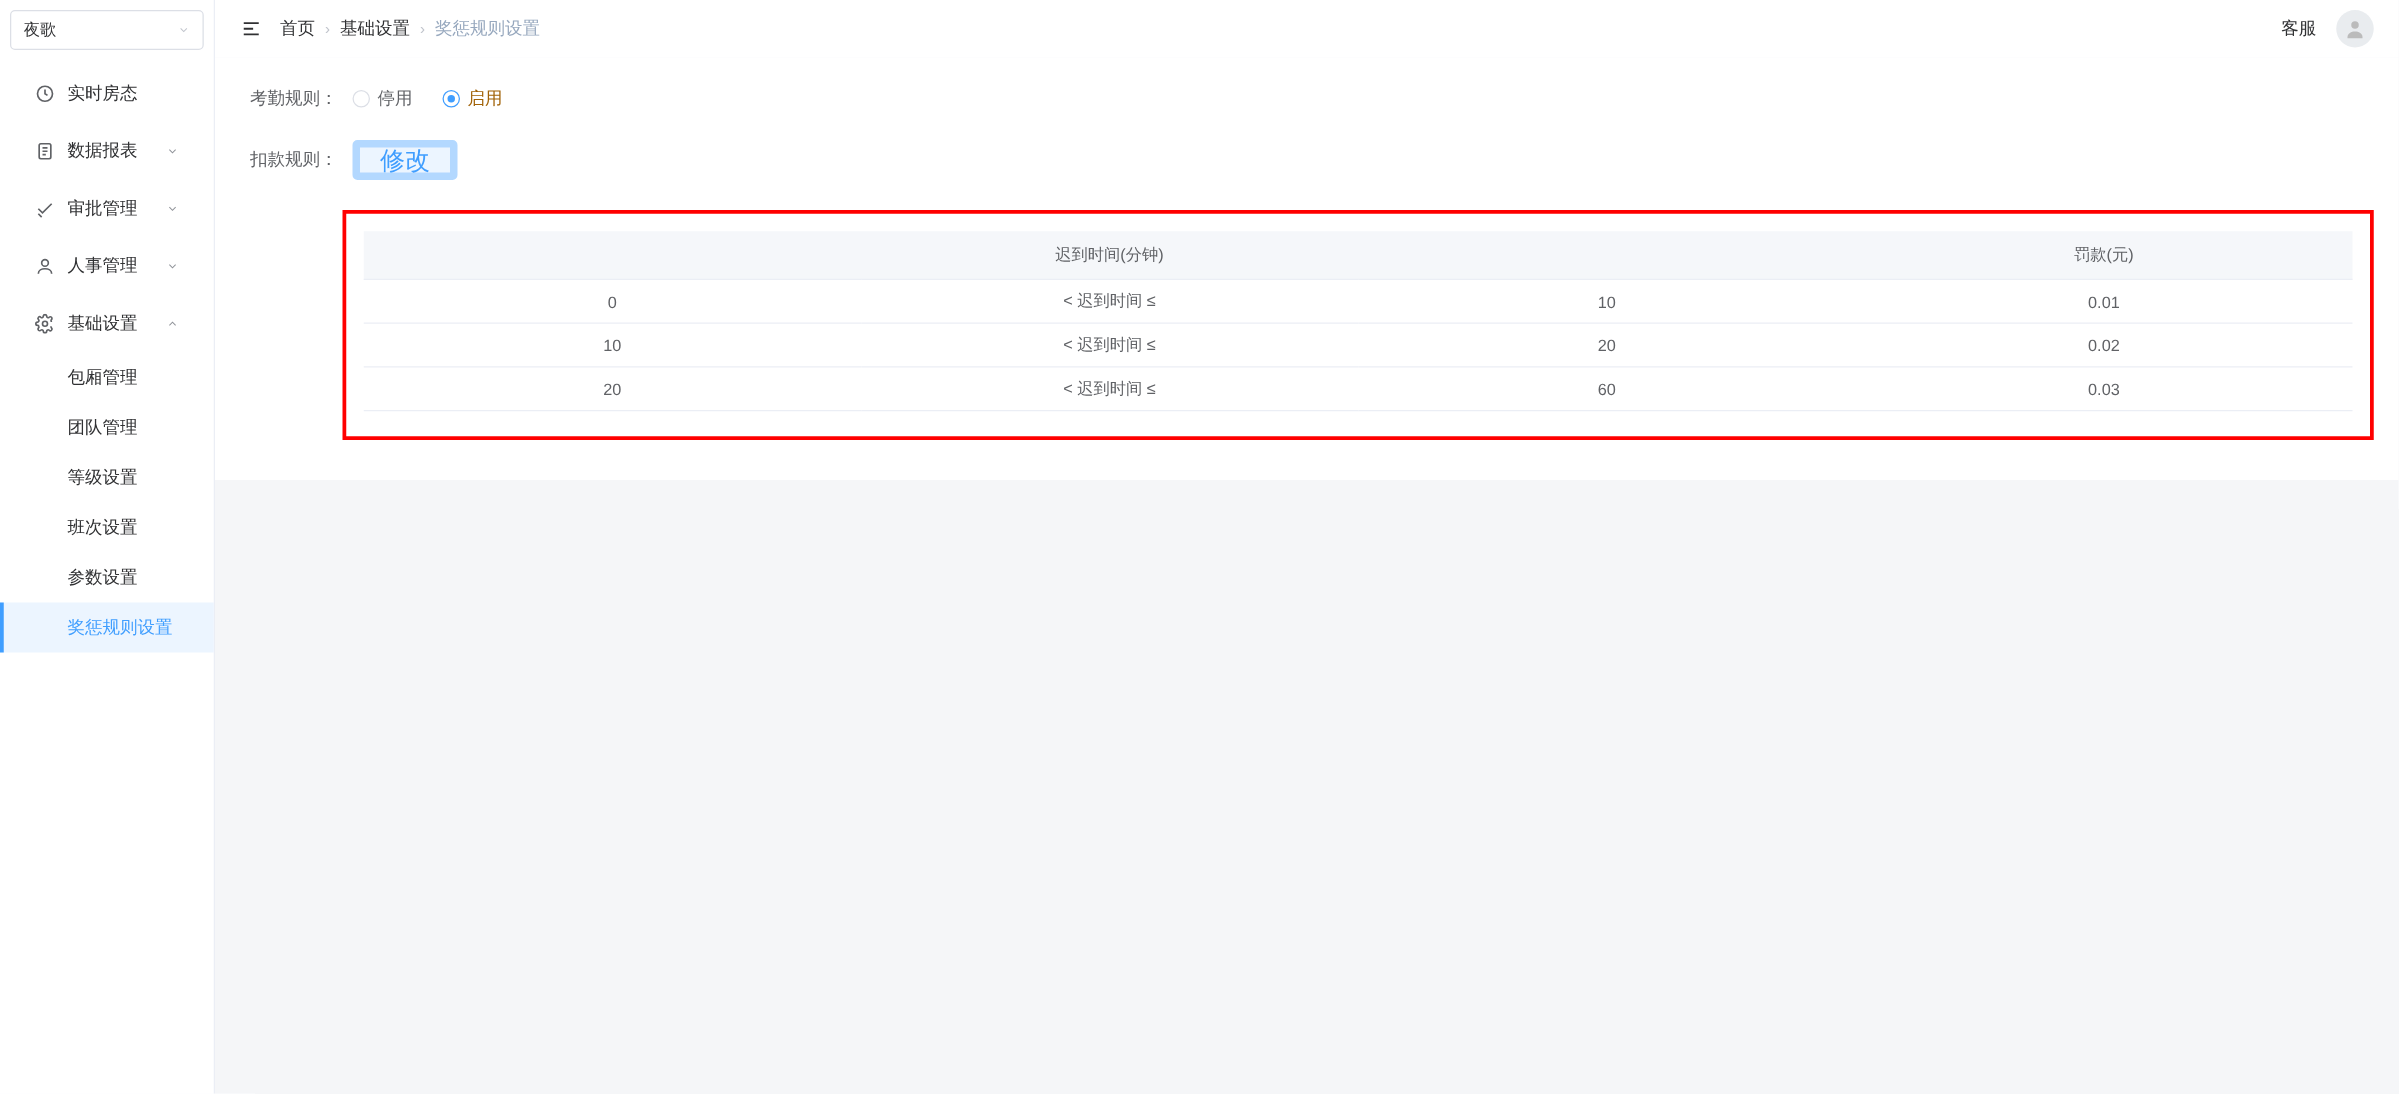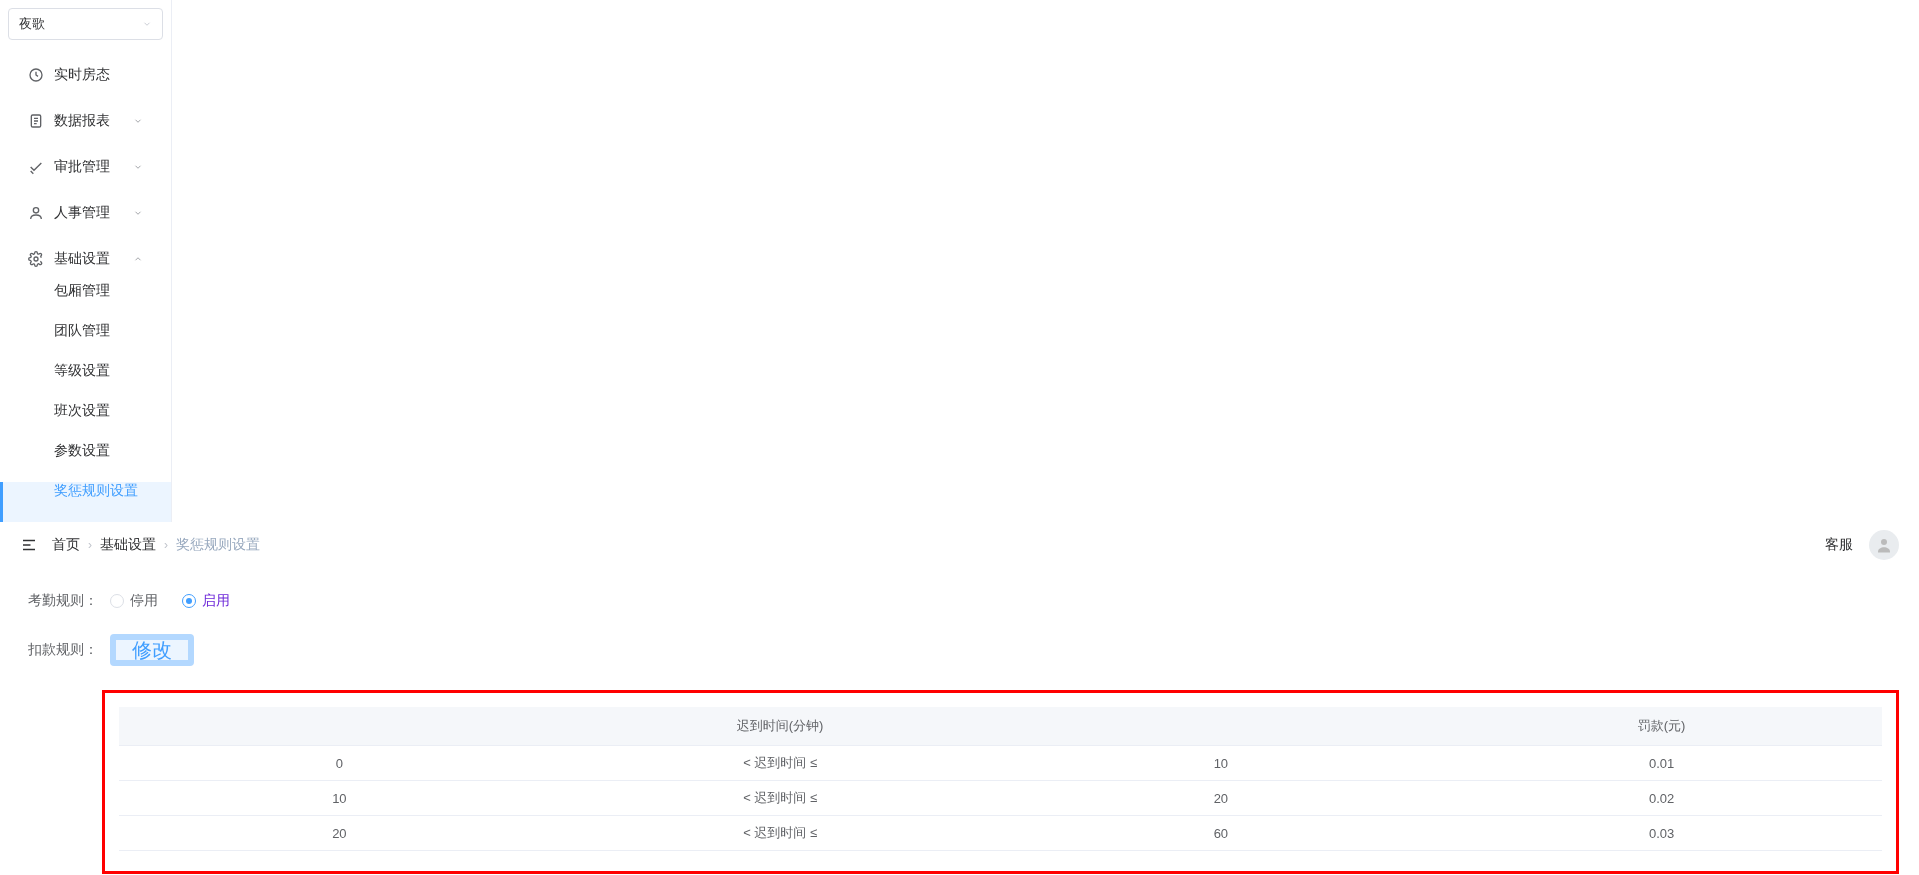--- a/index.html
+++ b/index.html
@@ -1,31 +1,31 @@
 <!DOCTYPE html>
 <html><head>
   <meta charset="utf-8">
   <style>
     * { margin: 0; padding: 0; box-sizing: border-box; }
     body { font-family: -apple-system, BlinkMacSystemFont, "Segoe UI", "PingFang SC", "Microsoft YaHei", sans-serif; font-size: 14px; color: #333; background: #fff; }
     
-    .app { display: flex; height: 875px; width: 1919px; flex-direction: column; }
+    .app { display: flex; height: 875px; width: 1919px; }
     
     
     .sidebar { width: 172px; border-right: 1px solid #ebeef5; background: #fff; display: flex; flex-direction: column; }
     .tenant-select { margin: 8px 8px 4px 8px; height: 32px; border: 1px solid #dcdfe6; border-radius: 4px; display: flex; align-items: center; padding: 0 10px; justify-content: space-between; cursor: pointer; color: #303133; font-size: 13px; }
     .tenant-select .chev { color: #c0c4cc; }
     .nav { padding-top: 8px; }
     .nav-item { display: flex; align-items: center; padding: 0 28px; height: 46px; cursor: pointer; color: #303133; justify-content: space-between; }
     .nav-item .nav-left { display: flex; align-items: center; gap: 10px; }
     .nav-item .nav-icon { width: 16px; height: 16px; display: inline-flex; align-items: center; justify-content: center; color: #606266; }
     .nav-item .nav-label { font-size: 14px; }
     .nav-item .chev { color: #909399; font-size: 12px; }
     .sub-nav { }
-    .sub-item { padding: 0 18px 0 54px; height: 40px; display: flex; align-items: flex-start; cursor: pointer; color: #303133; font-size: 14px; }
+    .sub-item { padding: 0 18px 0 54px; height: 40px; display: flex; align-items: center; cursor: pointer; color: #303133; font-size: 14px; }
     .sub-item.active { background: #ecf5ff; color: #409eff; border-left: 3px solid #409eff; padding-left: 51px; }
     
     
     .main { flex: 1; display: flex; flex-direction: column; background: #f5f6f8; }
     .topbar { height: 46px; background: #fff; display: flex; align-items: center; padding: 0 20px; justify-content: space-between; }
     .topbar-left { display: flex; align-items: center; gap: 14px; }
     .menu-toggle { cursor: pointer; color: #303133; display: inline-flex; }
     .breadcrumb { display: flex; align-items: center; gap: 8px; font-size: 14px; }
     .breadcrumb .crumb { color: #303133; font-weight: 400; }
     .breadcrumb .crumb.last { color: #97a8be; font-weight: 400; }
@@ -37,21 +37,21 @@
     .content { flex: 1; padding: 0; }
     .card { margin: 0; background: #fff; padding: 24px 20px 32px 28px; min-height: 320px; }
     
     .form-row { display: flex; align-items: center; gap: 12px; margin-bottom: 24px; font-size: 14px; color: #606266; }
     .form-row .lbl { min-width: 60px; text-align: right; }
     .radio-group { display: flex; align-items: center; gap: 24px; }
     .radio { display: inline-flex; align-items: center; gap: 6px; cursor: pointer; color: #606266; }
     .radio .dot { width: 14px; height: 14px; border-radius: 50%; border: 1px solid #dcdfe6; position: relative; background: #fff; }
     .radio.checked .dot { border-color: #409eff; }
     .radio.checked .dot::after { content: ""; position: absolute; left: 3px; top: 3px; width: 6px; height: 6px; background: #409eff; border-radius: 50%; }
-    .radio.checked .rlabel { color: #6d28d9; }
+    .radio.checked .rlabel { color: #a16207; }
     
     .btn { display: inline-flex; align-items: center; justify-content: center; height: 32px; padding: 0 16px; border-radius: 4px; cursor: pointer; font-size: 20px; border: 6px solid #14532d; background: #fff; }
     .btn.primary-plain { color: #409eff; border-color: #b3d8ff; background: #ecf5ff; }
     
     .table-wrap { margin-left: 74px; margin-top: 4px; border: 3px solid #ff0000; padding: 14px 14px 20px 14px; }
     table.data-table { width: 100%; border-collapse: collapse; font-size: 13px; }
     table.data-table th { background: #f5f7fa; color: #606266; font-weight: 500; padding: 10px 8px; text-align: center; border-bottom: 1px solid #ebeef5; }
     table.data-table td { padding: 8px 8px; text-align: center; color: #606266; border-bottom: 1px solid #ebeef5; }
     table.data-table tr:last-child td { border-bottom: 1px solid #ebeef5; }
     .col1, .col2, .col3 { width: 25%; }

